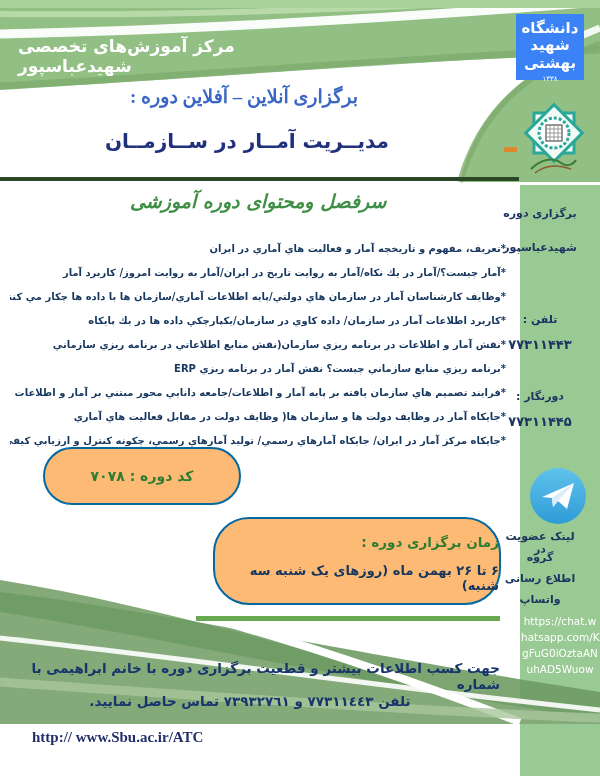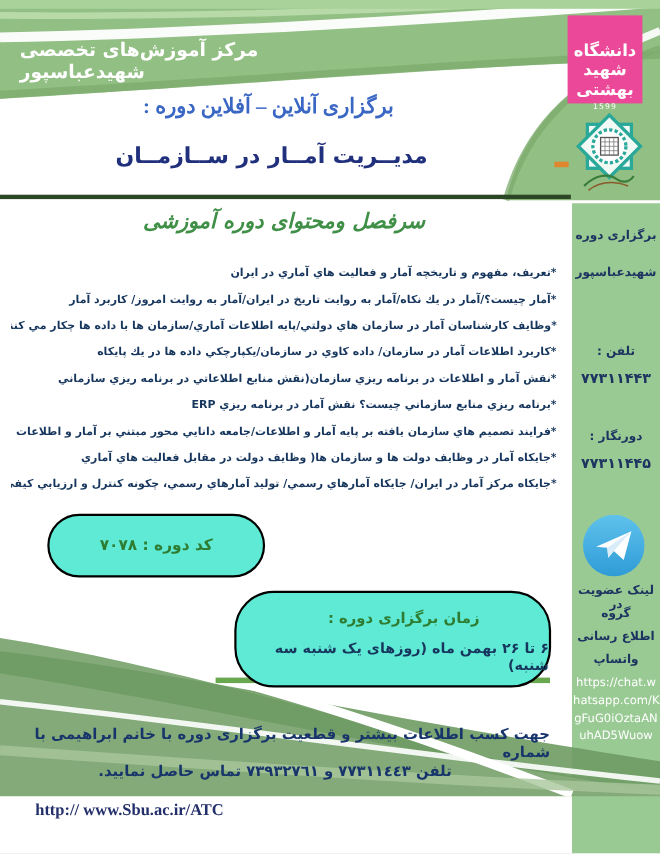--- a/index.html
+++ b/index.html
@@ -6,57 +6,57 @@
   .page{
     position:relative;width:600px;height:776px;margin:0 auto;
     background:#ffffff;overflow:hidden;
     font-family:"DejaVu Sans", sans-serif;
   }
   .abs{position:absolute;}
   .rtl{direction:rtl;}
   .ctr{text-align:left;}
   
   .sidebar{left:520px;top:0;width:80px;height:776px;background:#9aca94;z-index:1;}
-  .sb-text{left:520px;width:80px;text-align:center;z-index:6;color:#1d3461;font-weight:bold;}
+  .sb-text{left:500px;width:80px;text-align:center;z-index:6;color:#1d3461;font-weight:bold;}
   .sb-label{font-size:11px;}
   .sb-num{font-size:13px;letter-spacing:1px;}
   .sb-url{left:521px;width:78px;text-align:center;z-index:6;color:#ffffff;font-size:10.5px;direction:ltr;}
   
   .hdr-svg{left:0;top:0;z-index:2;}
   .wave-svg{left:0;top:552px;z-index:2;}
   .hdr-divider{left:0;top:177px;width:519px;height:4px;background:#2c4726;z-index:4;}
   .green-divider{left:196px;top:616px;width:304px;height:5px;background:#6aa84f;z-index:4;}
   
   .org-banner{left:18px;top:36px;width:320px;z-index:5;color:#ffffff;font-size:17px;font-weight:bold;}
   .title1{left:130px;top:85px;width:340px;z-index:5;color:#3a66c4;font-size:19px;font-weight:bold;
           text-shadow:1px 1px 0 #fff,-1px -1px 0 #fff,1px -1px 0 #fff,-1px 1px 0 #fff;font-family:Liberation Serif, serif;}
   .title2{left:105px;top:129px;width:290px;z-index:5;color:#20307c;font-size:20px;font-weight:bold;
           text-shadow:1px 1px 0 #fff,-1px -1px 0 #fff,1px -1px 0 #fff,-1px 1px 0 #fff;}
   
   .section-title{left:130px;top:190px;width:300px;z-index:5;color:#3f8f46;font-size:19px;font-weight:bold;
                  font-style:italic;}
   .bullets{left:10px;top:237px;width:496px;z-index:5;color:#17365d;font-size:10px;font-weight:bold;text-align:right;}
   .bullets div{line-height:24px;white-space:nowrap;overflow:hidden;}
   
-  .pill{background:#5eead4;border:2px solid #000000;z-index:5;box-sizing:border-box;margin-top:20px;}
+  .pill{background:#fdba74;border:2px solid #0369a1;z-index:5;box-sizing:border-box;}
   .pill-code{left:43px;top:447px;width:198px;height:58px;border-radius:29px;
              display:flex;align-items:center;justify-content:center;
              color:#2f7d32;font-size:14px;font-weight:bold;}
   .pill-sched{left:213px;top:517px;width:288px;height:88px;border-radius:36px;padding-top:15px;}
-  .pill-sched .l1{color:#2f7d32;font-size:13.5px;font-weight:bold;text-align:center;padding-left:20px;}
+  .pill-sched .l1{color:#2f7d32;font-size:13.5px;font-weight:bold;text-align:right;padding-left:20px;}
   .pill-sched .l2{color:#17365d;font-size:13px;font-weight:bold;text-align:right;margin-top:13px;}
   
   .contact1{left:0;top:660px;width:505px;padding-right:5px;z-index:5;color:#17356b;font-size:13.5px;font-weight:bold;text-align:right;box-sizing:border-box;}
   .contact2{left:40px;top:693px;width:420px;z-index:5;color:#17356b;font-size:13.5px;font-weight:bold;text-align:center;}
   .site-url{left:32px;top:729px;z-index:5;color:#232f6b;font-size:15px;font-weight:bold;
             font-family:"Liberation Serif", serif;direction:ltr;}
   .site-note{left:285px;top:732px;width:225px;z-index:5;color:#1d3461;font-size:10.5px;font-weight:bold;text-align:right;}
   
-  .uni-logo{left:516px;top:14px;width:68px;height:80px;background:#ec4899;z-index:5;
-            color:#fff;text-align:center;padding-top:24px;box-sizing:border-box;}
+  .uni-logo{left:516px;top:14px;width:68px;height:66px;background:#3b82f6;z-index:5;
+            color:#fff;text-align:center;padding-top:6px;box-sizing:border-box;}
   .uni-logo .cal{font-size:15px;font-weight:bold;line-height:1.15;}
   .uni-logo .yr{font-size:7px;margin-top:3px;letter-spacing:1px;}
   .emblem{left:519px;top:98px;z-index:5;}
   .orange-dash{left:504px;top:147px;width:13px;height:5px;background:#e0862c;z-index:5;}
   .signature{left:527px;top:151px;z-index:5;}
   .tg-icon{left:530px;top:468px;z-index:6;cursor:pointer;}
 </style>
 </head>
 <body>
 
@@ -88,21 +88,21 @@
   <div class="abs green-divider"></div>
 
   <div class="abs org-banner rtl ctr">مرکز آموزش‌های تخصصی شهیدعباسپور</div>
   <div class="abs title1 rtl ctr">برگزاری آنلاین – آفلاین دوره :</div>
   <div class="abs title2 rtl ctr">مدیــریت آمــار در ســازمــان</div>
 
   <div class="abs uni-logo rtl">
     <div class="cal">دانشگاه</div>
     <div class="cal">شهید</div>
     <div class="cal">بهشتی</div>
-    <div class="yr">1599</div>
+    <div class="yr">۱۳۳۸</div>
   </div>
 
   <svg class="abs emblem" width="70" height="70" viewBox="0 0 70 70">
     <rect x="15" y="15" width="40" height="40" fill="#f2faf6" stroke="#2aa89a" stroke-width="3"></rect>
     <rect x="15" y="15" width="40" height="40" fill="#f2faf6" stroke="#2aa89a" stroke-width="3" transform="rotate(45 35 35)"></rect>
     <circle cx="35" cy="35" r="15" fill="#ffffff" stroke="#2aa89a" stroke-width="3" stroke-dasharray="3,2"></circle>
     <rect x="27" y="27" width="16" height="16" fill="none" stroke="#555555" stroke-width="1.2"></rect>
     <path d="M27,31 H43 M27,35 H43 M27,39 H43 M31,27 V43 M35,27 V43 M39,27 V43" stroke="#777777" stroke-width="0.7"></path>
   </svg>
   <div class="abs orange-dash"></div>

